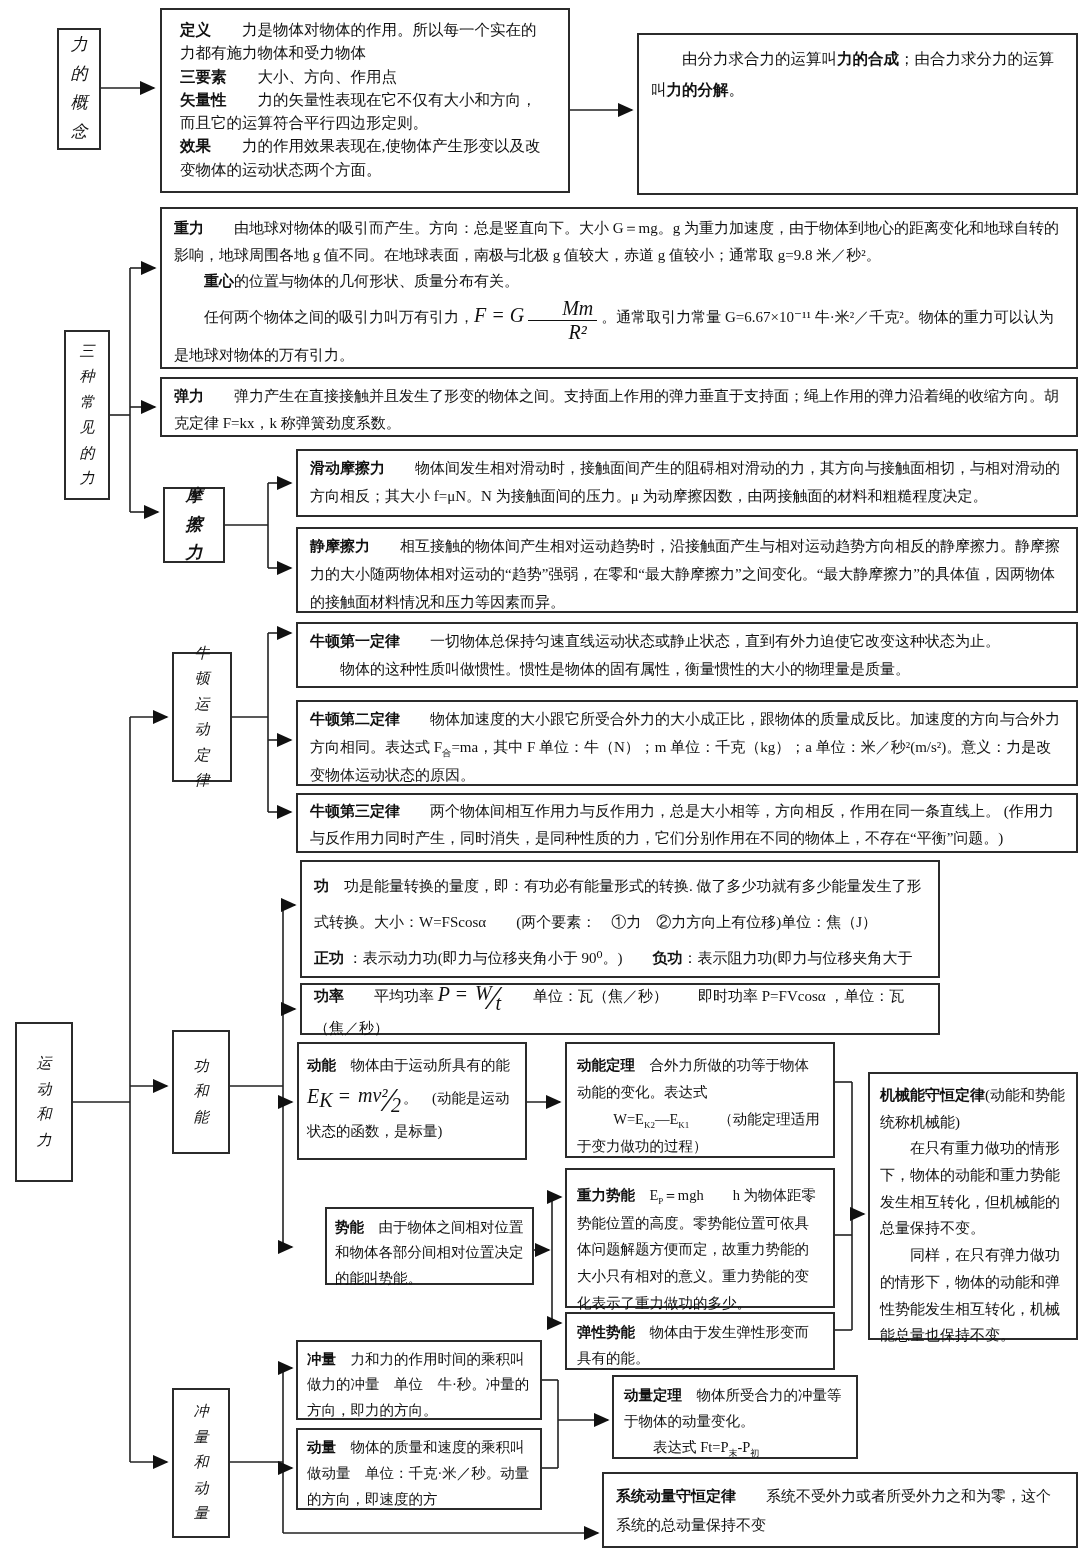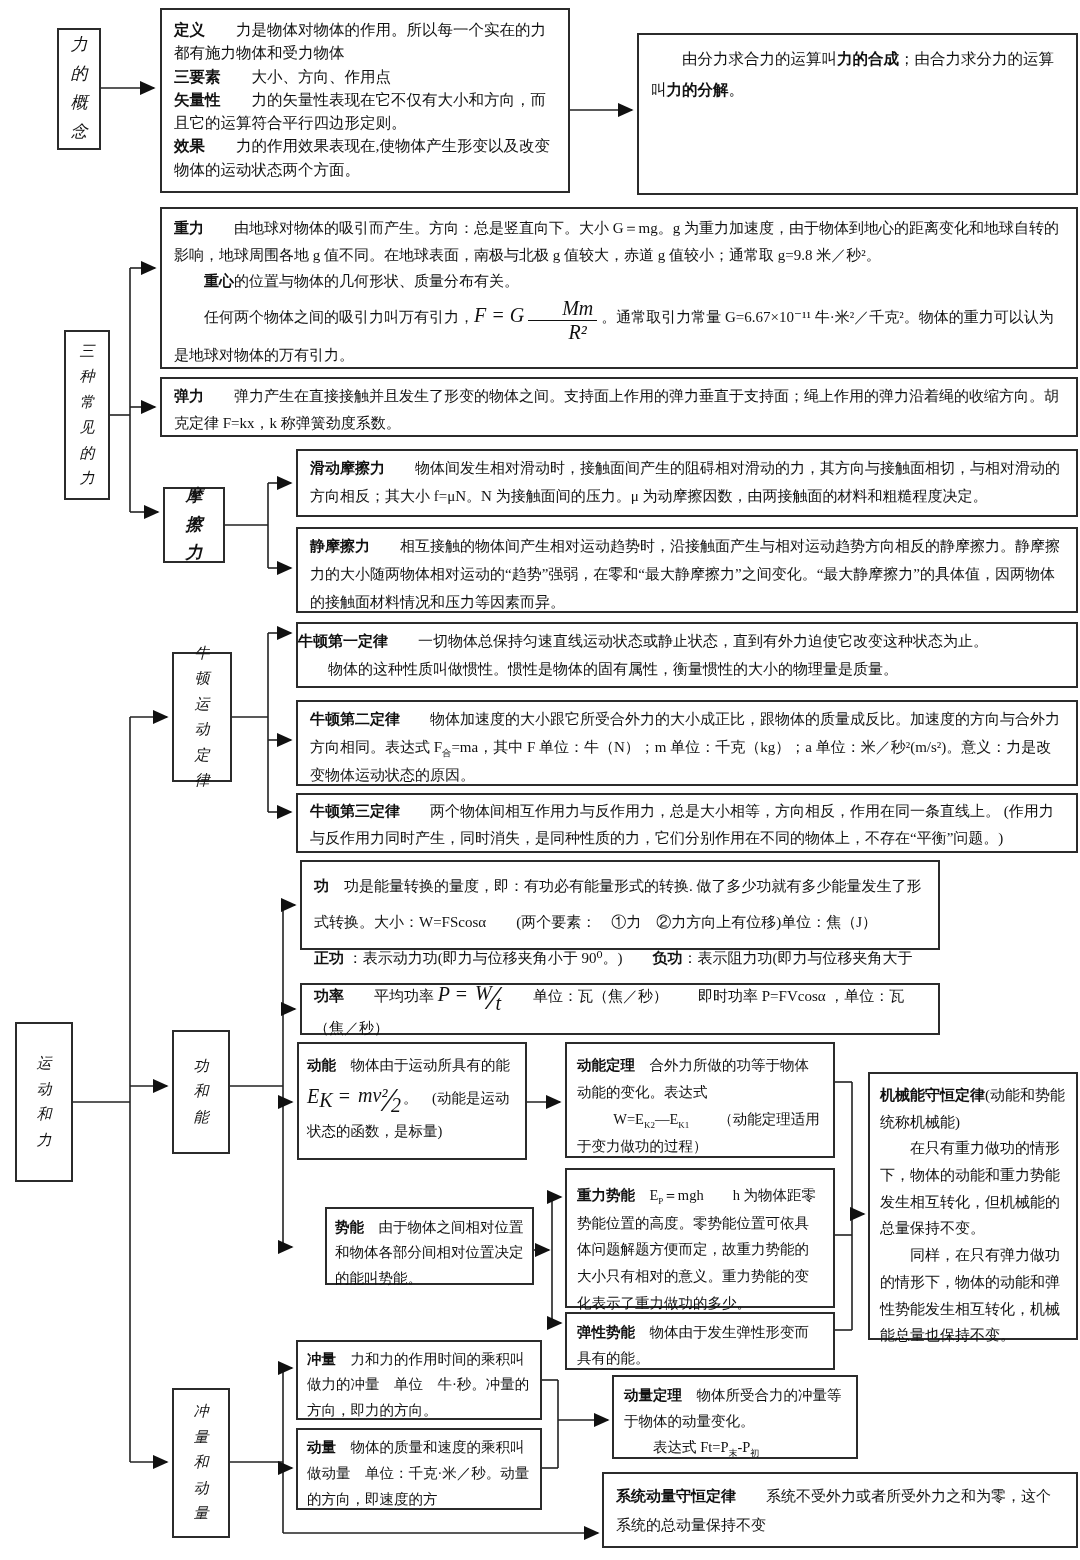--- a/index.html
+++ b/index.html
@@ -22,34 +22,34 @@
   .frac.stack{flex-direction:column;line-height:1.15;margin:0 4px;transform:translateY(2px);}
   .frac.stack .num{border-bottom:1.5px solid #111;padding:0 4px;}
   .frac.stack .den{padding:0 4px;}
   .frac.slash{line-height:1;margin:0 2px;}
   .frac.slash .num{transform:translateY(-5px);}
   .frac.slash .den{transform:translateY(5px);}
   .frac.slash .slash{font-size:1.7em;margin:0 -1px;}
 
   
   #forceConcept{left:57px;top:28px;width:44px;height:122px;font-size:17px;}
-  #forceDef{left:160px;top:8px;width:410px;height:185px;font-size:15.5px;line-height:1.5;padding:8px 12px;}
+  #forceDef{left:160px;top:8px;width:410px;height:185px;font-size:15.5px;line-height:1.5;padding:8px 18px;}
   #composition{left:637px;top:33px;width:441px;height:162px;font-size:15.5px;line-height:2.0;padding:8px 12px;}
   #gravity{left:160px;top:207px;width:918px;height:162px;line-height:1.78;padding:6px 12px;}
   #elastic{left:160px;top:377px;width:918px;height:60px;line-height:1.8;padding:4px 12px;}
   #frictionLabel{left:163px;top:487px;width:62px;height:76px;font-size:17px;font-weight:bold;}
   #sliding{left:296px;top:449px;width:782px;height:68px;line-height:1.85;padding:4px 12px;}
   #staticF{left:296px;top:527px;width:782px;height:86px;line-height:1.85;padding:4px 12px;}
   #newtonLabel{left:172px;top:652px;width:60px;height:130px;font-size:15px;}
-  #law1{left:296px;top:622px;width:782px;height:66px;line-height:1.85;padding:4px 0;}
+  #law1{left:296px;top:622px;width:782px;height:66px;line-height:1.85;padding:4px 12px;}
   #law2{left:296px;top:700px;width:782px;height:86px;line-height:1.85;padding:4px 12px;}
   #law3{left:296px;top:793px;width:782px;height:60px;line-height:1.8;padding:3px 12px;}
   #motionForce{left:15px;top:1022px;width:58px;height:160px;font-size:15px;}
   #workEnergy{left:172px;top:1030px;width:58px;height:124px;font-size:15px;}
-  #work{left:300px;top:860px;width:640px;height:90px;line-height:2.4;padding:6px 12px;}
+  #work{left:300px;top:860px;width:640px;height:118px;line-height:2.4;padding:6px 12px;}
   #power{left:300px;top:983px;width:640px;height:52px;display:flex;align-items:center;padding:2px 12px;}
   #kinetic{left:297px;top:1042px;width:230px;height:118px;font-size:14.5px;line-height:1.8;padding:8px 8px;}
   #kineticTheorem{left:565px;top:1042px;width:270px;height:116px;font-size:14.5px;line-height:1.85;padding:8px 10px;}
   #mechanical{left:868px;top:1072px;width:210px;height:268px;font-size:15px;line-height:1.78;padding:8px 10px;}
   #potential{left:297px;top:1207px;width:209px;height:78px;font-size:14.5px;line-height:1.75;padding:6px 8px;margin-left:28px;}
   #gravPotential{left:565px;top:1168px;width:270px;height:140px;font-size:14.5px;line-height:1.85;padding:12px 10px;}
   #elasticPotential{left:565px;top:1312px;width:270px;height:58px;font-size:14.5px;line-height:1.8;padding:5px 10px;}
   #impulseLabel{left:172px;top:1388px;width:58px;height:150px;font-size:15px;}
   #impulse{left:296px;top:1340px;width:246px;height:80px;font-size:14.5px;line-height:1.75;padding:5px 9px;}
   #momentum{left:296px;top:1428px;width:246px;height:82px;font-size:14.5px;line-height:1.78;padding:5px 9px;}

